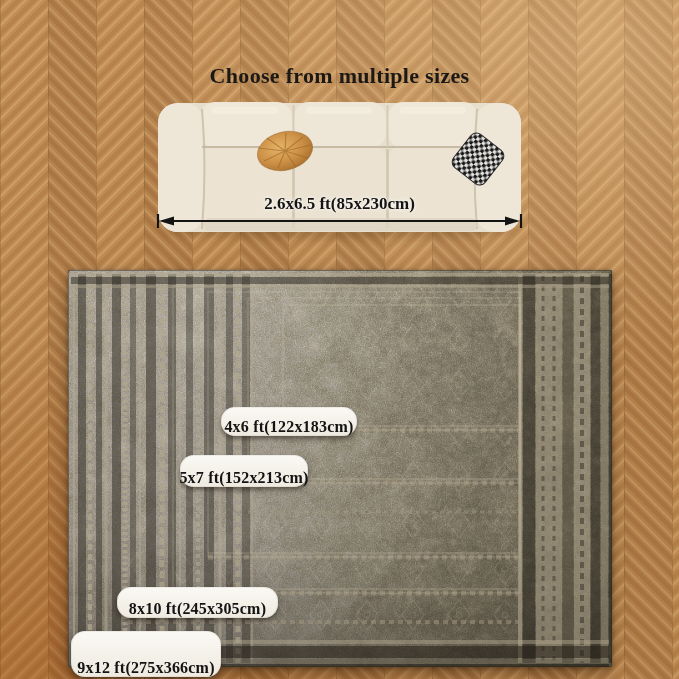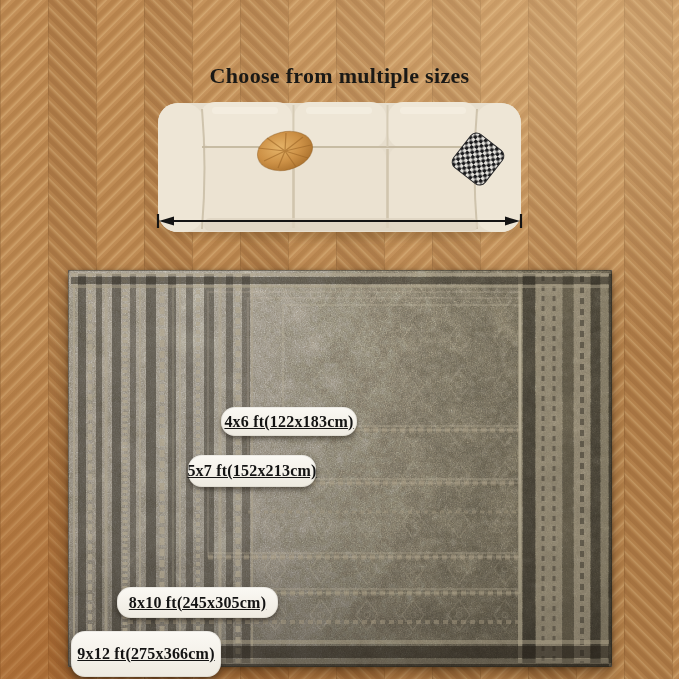--- a/index.html
+++ b/index.html
@@ -14,26 +14,26 @@
   .title{position:absolute;left:0;top:13px;width:679px;text-align:center;z-index:3;
          font-weight:bold;font-size:36px;letter-spacing:.5px;color:#151412;}
   .subtitle{position:absolute;left:0;top:63px;width:679px;text-align:center;z-index:3;
          font-weight:bold;font-size:22px;letter-spacing:.3px;color:#1a1916;}
   .sofa-wrap{position:absolute;left:150px;top:97px;width:380px;height:150px;z-index:2;}
   .dim-label{position:absolute;left:0;top:194px;width:679px;text-align:center;z-index:4;
          font-weight:bold;font-size:17px;color:#141414;
          text-shadow:0 0 3px rgba(255,255,255,.95),0 0 7px rgba(255,255,255,.65);}
   .rug-wrap{position:absolute;left:68px;top:270px;width:544px;height:397px;z-index:2;
          border-radius:3px;box-shadow:0 7px 16px rgba(55,30,8,.5),0 1px 4px rgba(0,0,0,.35);}
-  .pill{position:absolute;z-index:5;display:flex;align-items:center;justify-content:center;
+  .pill{position:absolute;z-index:5;display:flex;align-items:flex-end;justify-content:center;
         background:linear-gradient(#fbf9f4,#eeeae0);border-radius:14px;
         box-shadow:0 3px 5px rgba(15,8,0,.45), inset 0 0 0 1px rgba(0,0,0,.06);
-        font-weight:bold;font-size:16px;color:#131313;letter-spacing:.2px;white-space:nowrap;text-decoration:underline;}
+        font-weight:bold;font-size:16px;color:#131313;letter-spacing:.2px;white-space:nowrap;}
   .pill-1{left:221px;top:407px;width:136px;height:29px;}
-  .pill-2{left:188px;top:455px;width:128px;height:32px;}
+  .pill-2{left:180px;top:455px;width:128px;height:32px;}
   .pill-3{left:145px;top:534px;width:152px;height:32px;}
   .pill-4{left:117px;top:587px;width:161px;height:31px;}
   .pill-5{left:71px;top:631px;width:150px;height:46px;}
 </style>
 </head>
 <body>
 
 <div class="stage">
 
   <svg class="floor-svg" width="679" height="679" viewBox="0 0 679 679">
@@ -126,20 +126,21 @@
       <g stroke="#141414" stroke-width="2.2">
         <line x1="8" y1="117" x2="8" y2="131"></line>
         <line x1="371" y1="117" x2="371" y2="131"></line>
         <line x1="16" y1="124" x2="363" y2="124"></line>
       </g>
       <polygon points="9,124 24,119.5 24,128.5" fill="#141414"></polygon>
       <polygon points="370,124 355,119.5 355,128.5" fill="#141414"></polygon>
     </svg>
   </div>
 
+  <div class="dim-label">2.6x6.5 ft(85x230cm)</div>
 
   <div class="rug-wrap">
     <svg width="544" height="397" viewBox="0 0 544 397">
       <defs>
         <linearGradient id="rugbase" x1="0" y1="0" x2="1" y2="0">
           <stop offset="0" stop-color="#7e7566"></stop>
           <stop offset=".25" stop-color="#8a8172"></stop>
           <stop offset=".7" stop-color="#5f594a"></stop>
           <stop offset="1" stop-color="#504a3b"></stop>
         </linearGradient>

